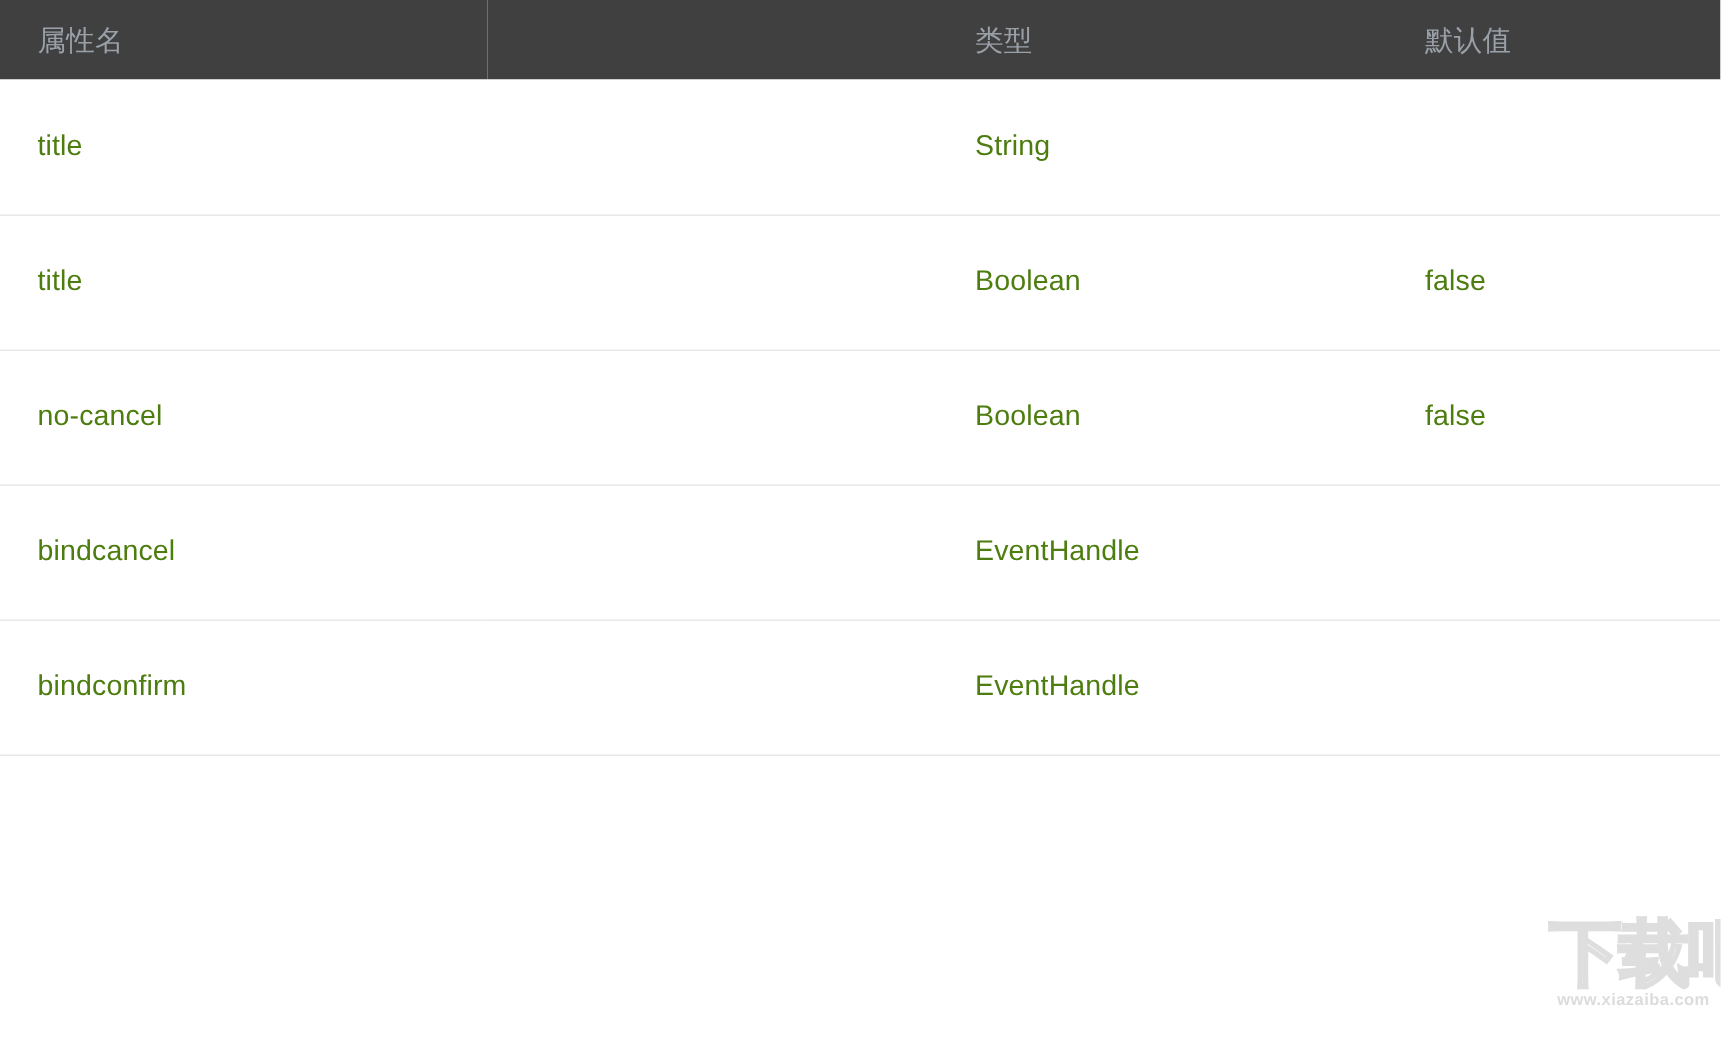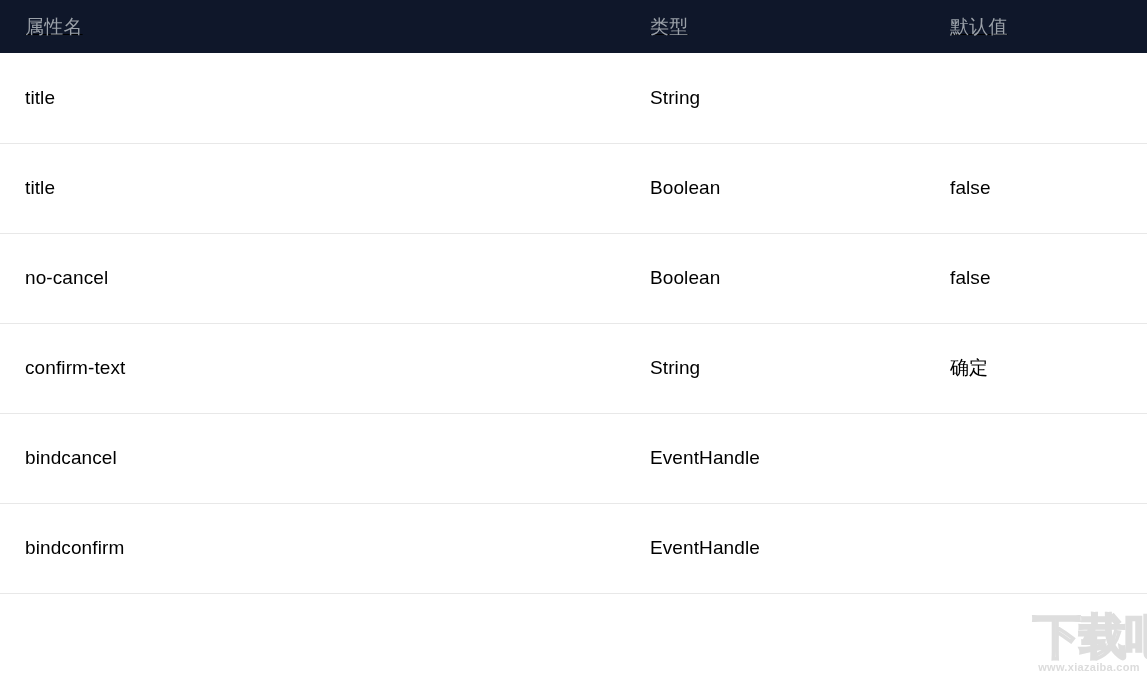--- a/index.html
+++ b/index.html
@@ -15,44 +15,43 @@
     position: relative;
   }
 
   .doc-table {
     width: 1147px;
     border-collapse: collapse;
     table-layout: fixed;
   }
 
   .doc-table thead tr {
-    background: #0f172a;
+    background: #404040;
     height: 53px;
-    text-decoration: underline;
   }
 
   .doc-table thead th {
     text-align: left;
     font-weight: 400;
     font-size: 19px;
     color: #9aa0a8;
     padding: 0;
     vertical-align: middle;
     letter-spacing: 0.2px;
   }
 
   .doc-table tbody tr {
     height: 90px;
     border-bottom: 1px solid #e8e8e8;
     background: #ffffff;
   }
 
   .doc-table tbody td {
     font-size: 19px;
-    color: #000000;
+    color: #4d7c0f;
     padding: 0;
     vertical-align: middle;
     letter-spacing: 0.1px;
     font-weight: 400;
   }
 
   
   .col-name  { width: 300px; padding-left: 25px !important; }
   .col-type  { width: 300px; padding-left: 325px !important; }
   .col-def   { width: 197px; padding-left: 0px !important; }
@@ -119,26 +118,20 @@
       <td class="col-def cellpad-3">false</td>
 
     </tr>
     <tr>
       <td class="col-name">no-cancel</td>
       <td class="col-type">Boolean</td>
       <td class="col-def cellpad-3">false</td>
 
     </tr>
     <tr>
-      <td class="col-name">confirm-text</td>
-      <td class="col-type">String</td>
-      <td class="col-def cellpad-3">确定</td>
-
-    </tr>
-    <tr>
       <td class="col-name">bindcancel</td>
       <td class="col-type">EventHandle</td>
       <td class="col-def cellpad-3"></td>
 
     </tr>
     <tr>
       <td class="col-name">bindconfirm</td>
       <td class="col-type">EventHandle</td>
       <td class="col-def cellpad-3"></td>
 

